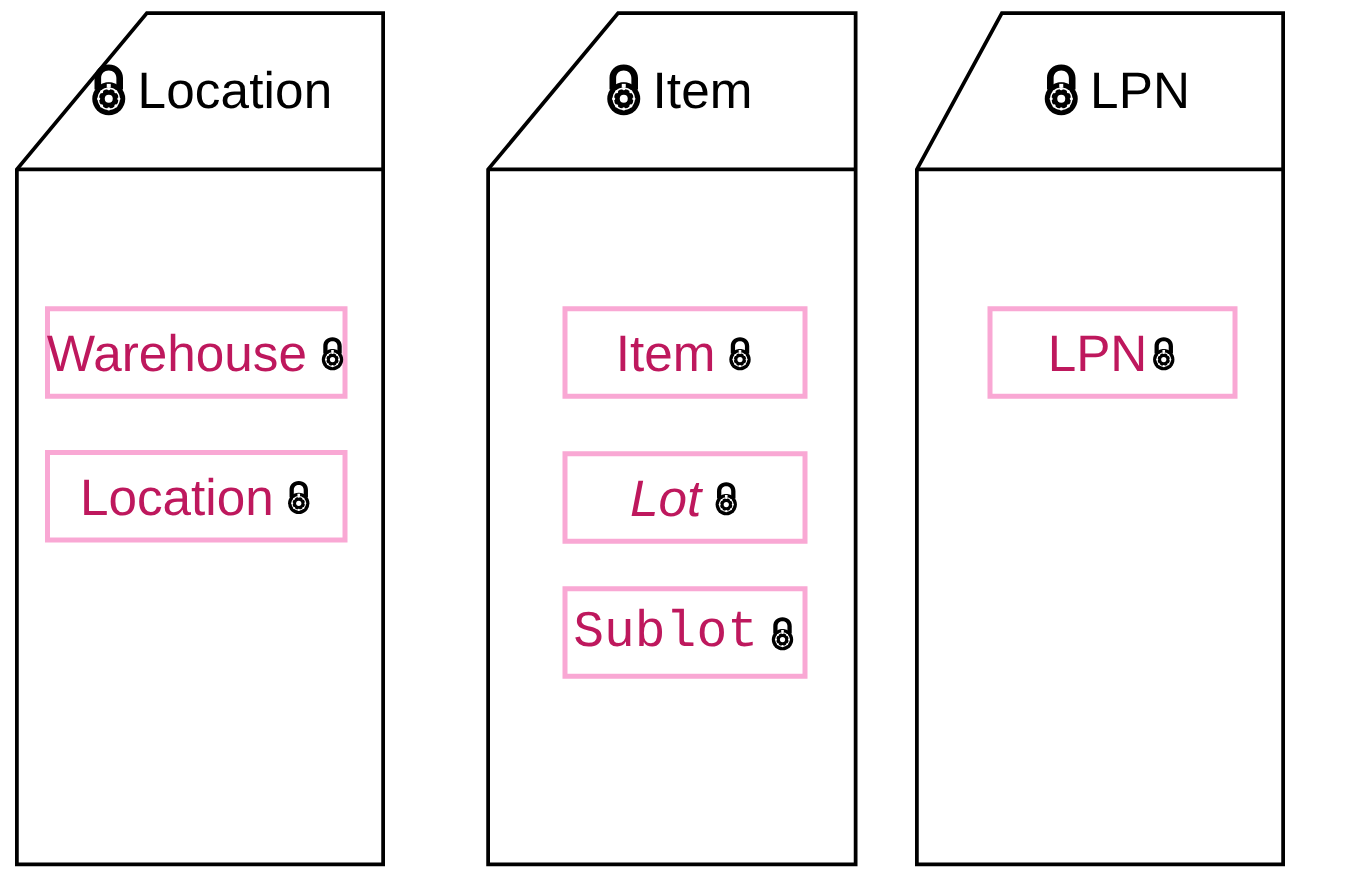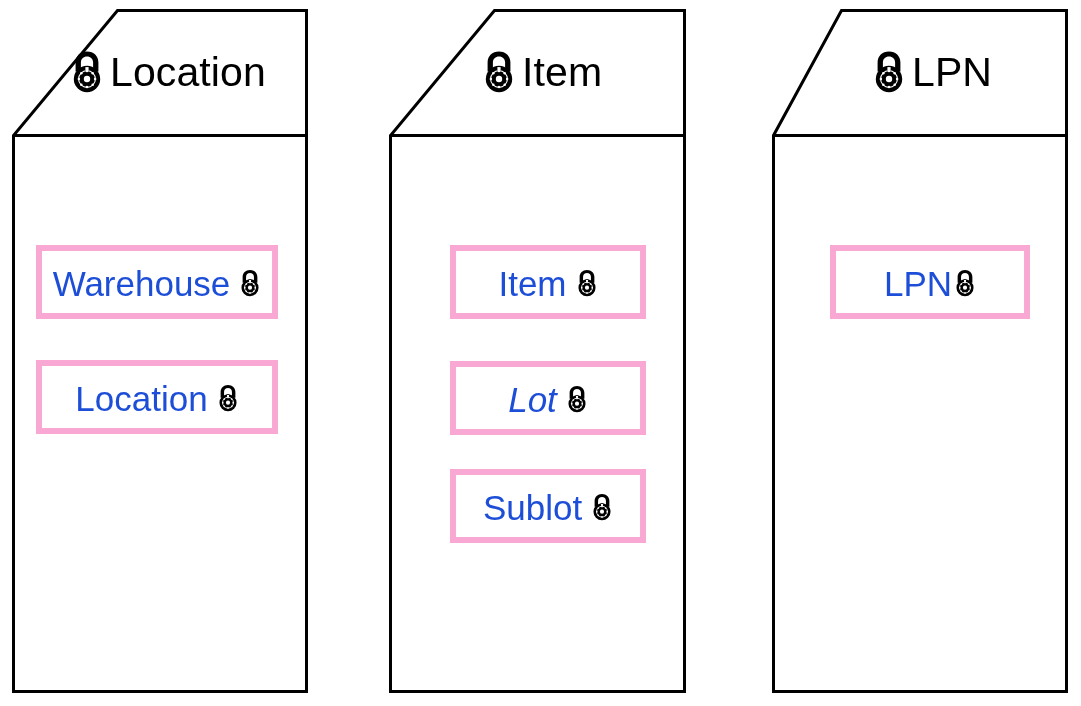--- a/index.html
+++ b/index.html
@@ -41,28 +41,28 @@
     font-weight: 400;
     letter-spacing: 0.1px;
   }
   .pkg-title .title-text {
     position: relative;
     top: 1px;
   }
   .item-box {
     position: absolute;
     box-sizing: border-box;
-    border: 6px solid #f9a8d4;
+    border: 4px solid #f9a8d4;
     background: #ffffff;
     display: flex;
     align-items: center;
     justify-content: center;
     gap: 9px;
-    color: #1d4ed8;
-    font-size: 35px;
+    color: #be185d;
+    font-size: 41px;
     line-height: 1;
     white-space: nowrap;
   }
   .item-box .item-text {
     position: relative;
     top: 1px;
   }
   .lock {
     display: inline-block;
     flex: 0 0 auto;
@@ -224,21 +224,21 @@
           <circle cx="25.1" cy="30" r="1.3" fill="#ffffff"></circle>
           <circle cx="22.7" cy="35.7" r="1.3" fill="#ffffff"></circle>
           <circle cx="17" cy="38.1" r="1.3" fill="#ffffff"></circle>
           <circle cx="11.3" cy="35.7" r="1.3" fill="#ffffff"></circle>
           <circle cx="8.9" cy="30" r="1.3" fill="#ffffff"></circle>
           <circle cx="11.3" cy="24.3" r="1.3" fill="#ffffff"></circle>
         </svg>
       </span>
     </div>
 
-    <div class="item-box" style="left:61px; top:460px; width:196px; height:74px;">
+    <div class="item-box" style="left:61px; top:460px; width:196px; height:74px;font-family:Liberation Mono, monospace;">
       <span class="item-text">Sublot</span>
       <span class="lock">
         <svg width="22" height="29" viewBox="0 0 34 44" aria-hidden="true">
           <path d="M17 2.5 C10.2 2.5 5.6 7.2 5.6 13.4 L5.6 22.5 L10.9 22.5 L10.9 13.4
                    C10.9 9.9 13.5 7.4 17 7.4 C20.5 7.4 23.1 9.9 23.1 13.4 L23.1 22.5
                    L28.4 22.5 L28.4 13.4 C28.4 7.2 23.8 2.5 17 2.5 Z" fill="#000000"></path>
           <circle cx="17" cy="30" r="13.2" fill="#000000"></circle>
           <rect x="14.7" y="17.2" width="4.6" height="5.6" fill="#000000"></rect>
           <rect x="15.4" y="18.1" width="3.2" height="3.0" fill="#ffffff"></rect>
           <circle cx="17" cy="30" r="8.4" fill="none" stroke="#ffffff" stroke-width="1.3"></circle>
@@ -249,21 +249,21 @@
           <circle cx="22.7" cy="35.7" r="1.3" fill="#ffffff"></circle>
           <circle cx="17" cy="38.1" r="1.3" fill="#ffffff"></circle>
           <circle cx="11.3" cy="35.7" r="1.3" fill="#ffffff"></circle>
           <circle cx="8.9" cy="30" r="1.3" fill="#ffffff"></circle>
           <circle cx="11.3" cy="24.3" r="1.3" fill="#ffffff"></circle>
         </svg>
       </span>
     </div>
   </div>
 
-  <div class="package" style="left:772px; top:9px; width:296px; height:512px;">
+  <div class="package" style="left:732px; top:9px; width:296px; height:512px;">
     <svg class="pkg-svg" width="296" height="684" viewBox="0 0 296 684">
       <path d="M 1.5 682.5 L 1.5 126.5 L 69.5 1.5 L 294.5 1.5 L 294.5 682.5 Z" fill="#ffffff" stroke="#000000" stroke-width="3" stroke-linejoin="miter"></path>
       <line x1="1.5" y1="126.5" x2="294.5" y2="126.5" stroke="#000000" stroke-width="3"></line>
     </svg>
 
     <div class="pkg-title" style="left:100px; top:40px;">
       <span class="lock">
         <svg width="34" height="44" viewBox="0 0 34 44" aria-hidden="true">
           <path d="M17 2.5 C10.2 2.5 5.6 7.2 5.6 13.4 L5.6 22.5 L10.9 22.5 L10.9 13.4
                    C10.9 9.9 13.5 7.4 17 7.4 C20.5 7.4 23.1 9.9 23.1 13.4 L23.1 22.5

